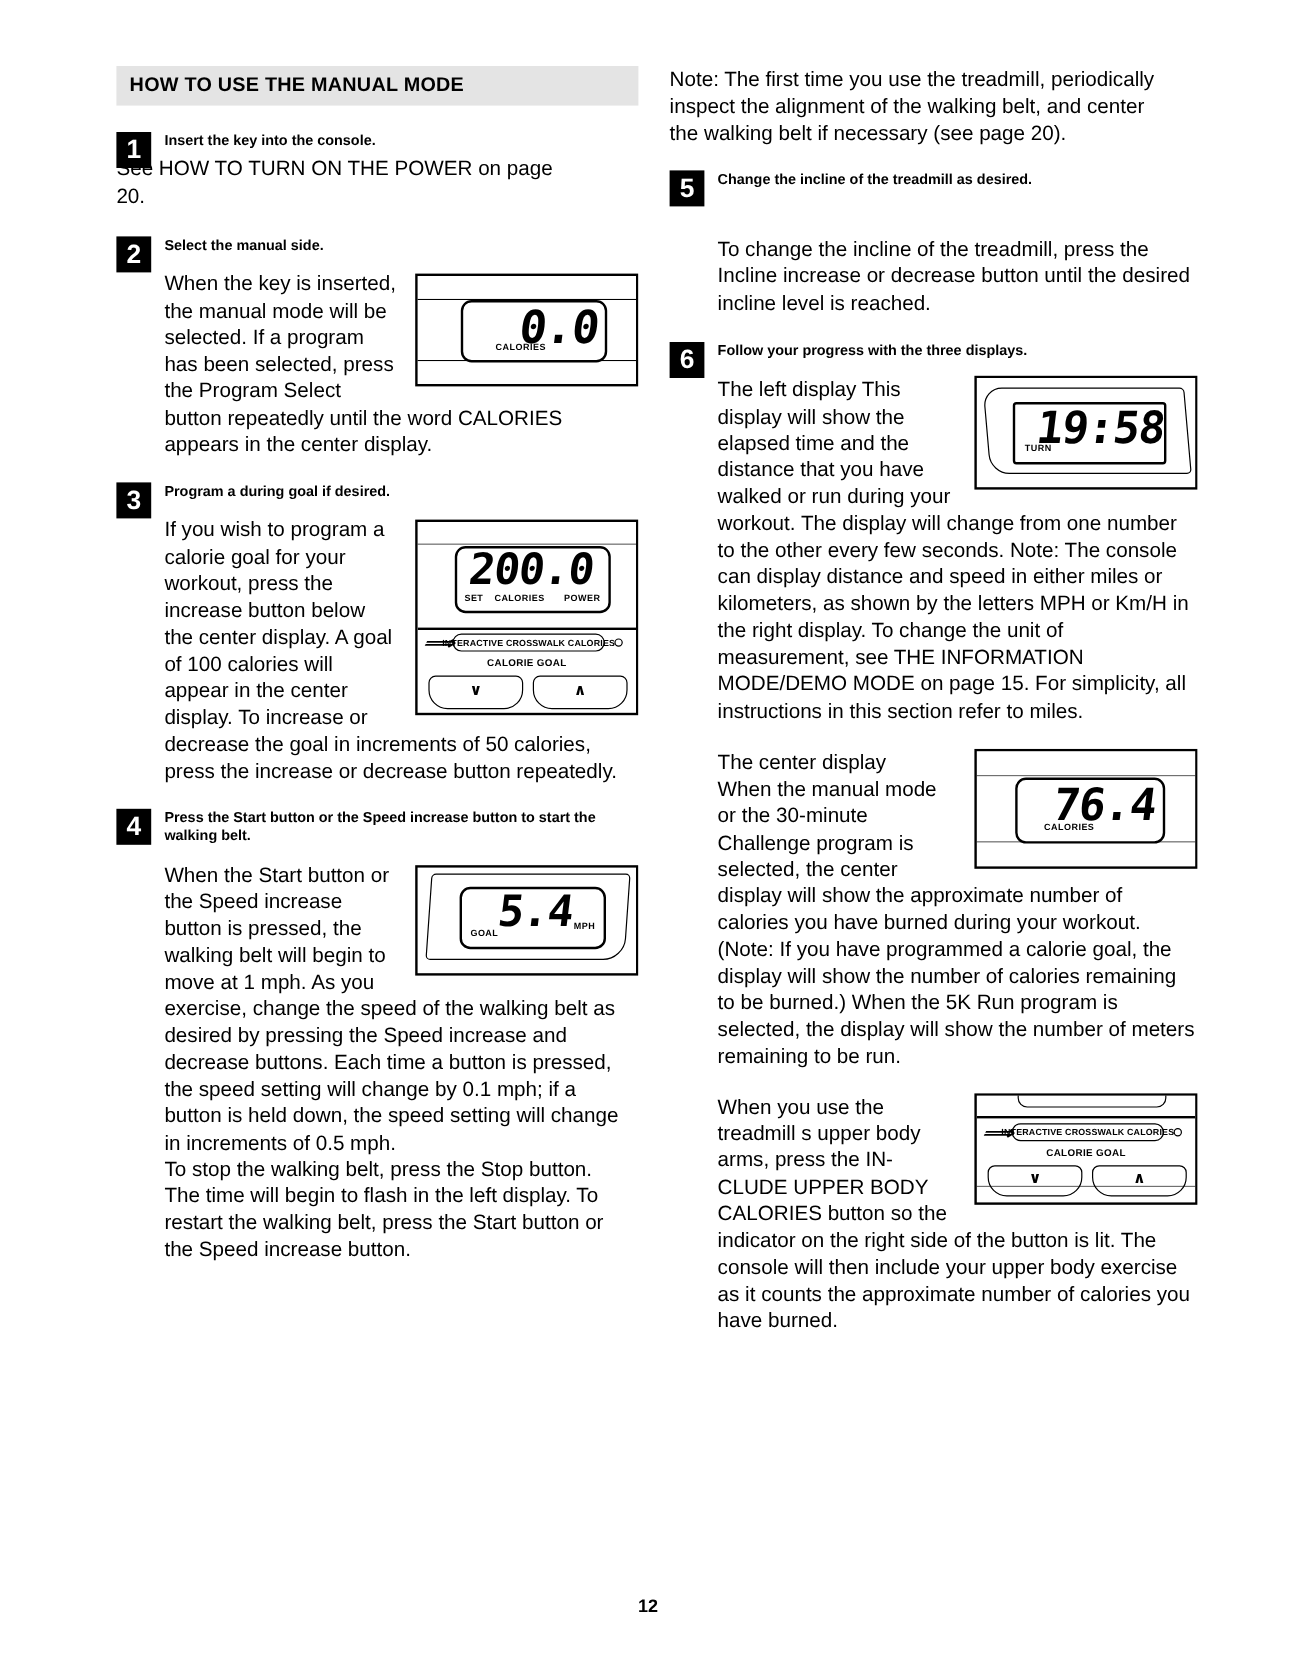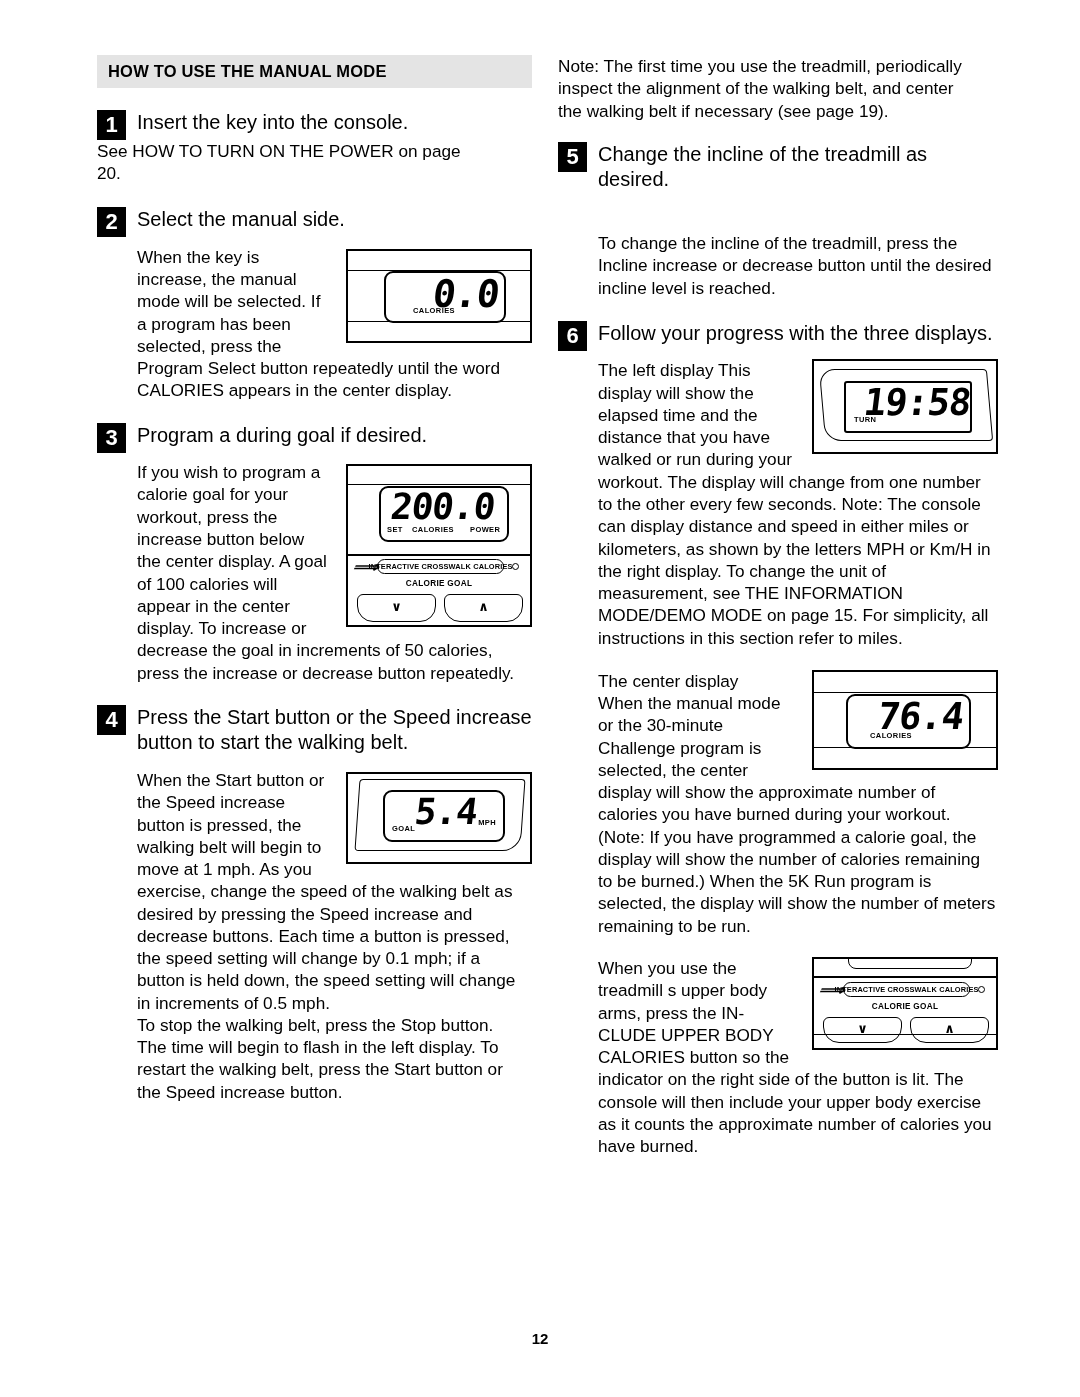--- a/index.html
+++ b/index.html
@@ -55,22 +55,22 @@
     background:#000;
     color:#fff;
     font-size:22px;
     font-weight:bold;
     display:flex;
     align-items:center;
     justify-content:center;
     line-height:1;
   }
   .step-title {
-    font-size:20px;
-    font-weight:normal;
+    font-size:12px;
+    font-weight:bold;
     line-height:1.28;
     padding-top:1px;
   }
 
   
   p.body {
     font-size:17.2px;
     line-height:1.295;
     margin:0 0 0 0;
     padding:0;
@@ -222,21 +222,21 @@
       <div class="fig" style="width:186px; margin:3px 0 6px 14px;">
         <div class="console" style="width:186px; height:94px;">
           <div class="trim" style="top:4px;"></div>
           <div class="trim trim-bot" style="bottom:4px;"></div>
           <div class="lcd" style="position:absolute; left:36px; top:20px; width:122px; height:52px;">
             <div class="digits" style="right:5px; top:2px; font-size:38px;">0.0</div>
             <div class="lcd-label" style="left:27px; bottom:6px;">CALORIES</div>
           </div>
         </div>
       </div>
-      <p class="body indent" style="margin-left:40px;">When the key is increase, the manual mode will be selected. If a program has been selected, press the Program Select button repeatedly until the word CALORIES appears in the center display.</p>
+      <p class="body indent" style="margin-left:40px;">When the key is inserted, the manual mode will be selected. If a program has been selected, press the Program Select button repeatedly until the word CALORIES appears in the center display.</p>
     </div>
 
     <div class="step" style="margin-top:20px">
       <div class="step-num">3</div>
       <div class="step-title">Program a during goal if desired.</div>
     </div>
 
     <div class="wrap-block gap-s">
 
       <div class="fig" style="width:186px; margin:3px 0 6px 14px;">
@@ -287,21 +287,21 @@
         </div>
       </div>
       <p class="body" style="margin-left:40px;">When the Start button or the Speed increase button is pressed, the walking belt will begin to move at 1 mph. As you exercise, change the speed of the walking belt as desired by pressing the Speed increase and decrease buttons. Each time a button is pressed, the speed setting will change by 0.1 mph; if a button is held down, the speed setting will change in increments of 0.5 mph.</p>
     </div>
 
     <p class="body gap-m" style="margin-left:40px; width:390px;">To stop the walking belt, press the Stop button. The time will begin to flash in the left display. To restart the walking belt, press the Start button or the Speed increase button.</p>
   </div>
 
   <div class="col col-right">
 
-    <p class="body" style="width:420px;">Note: The first time you use the treadmill, periodically inspect the alignment of the walking belt, and center the walking belt if necessary (see page 19).</p>
+    <p class="body" style="width:420px;">Note: The first time you use the treadmill, periodically inspect the alignment of the walking belt, and center the walking belt if necessary (see page 20).</p>
 
     <div class="step" style="margin-top:19px">
       <div class="step-num">5</div>
       <div class="step-title">Change the incline of the treadmill as desired.</div>
     </div>
     <p class="body gap-s" style="margin-left:40px; width:395px;margin-top:39px;">To change the incline of the treadmill, press the Incline increase or decrease button until the desired incline level is reached.</p>
 
     <div class="step" style="margin-top:21px">
       <div class="step-num">6</div>
       <div class="step-title">Follow your progress with the three displays.</div>

